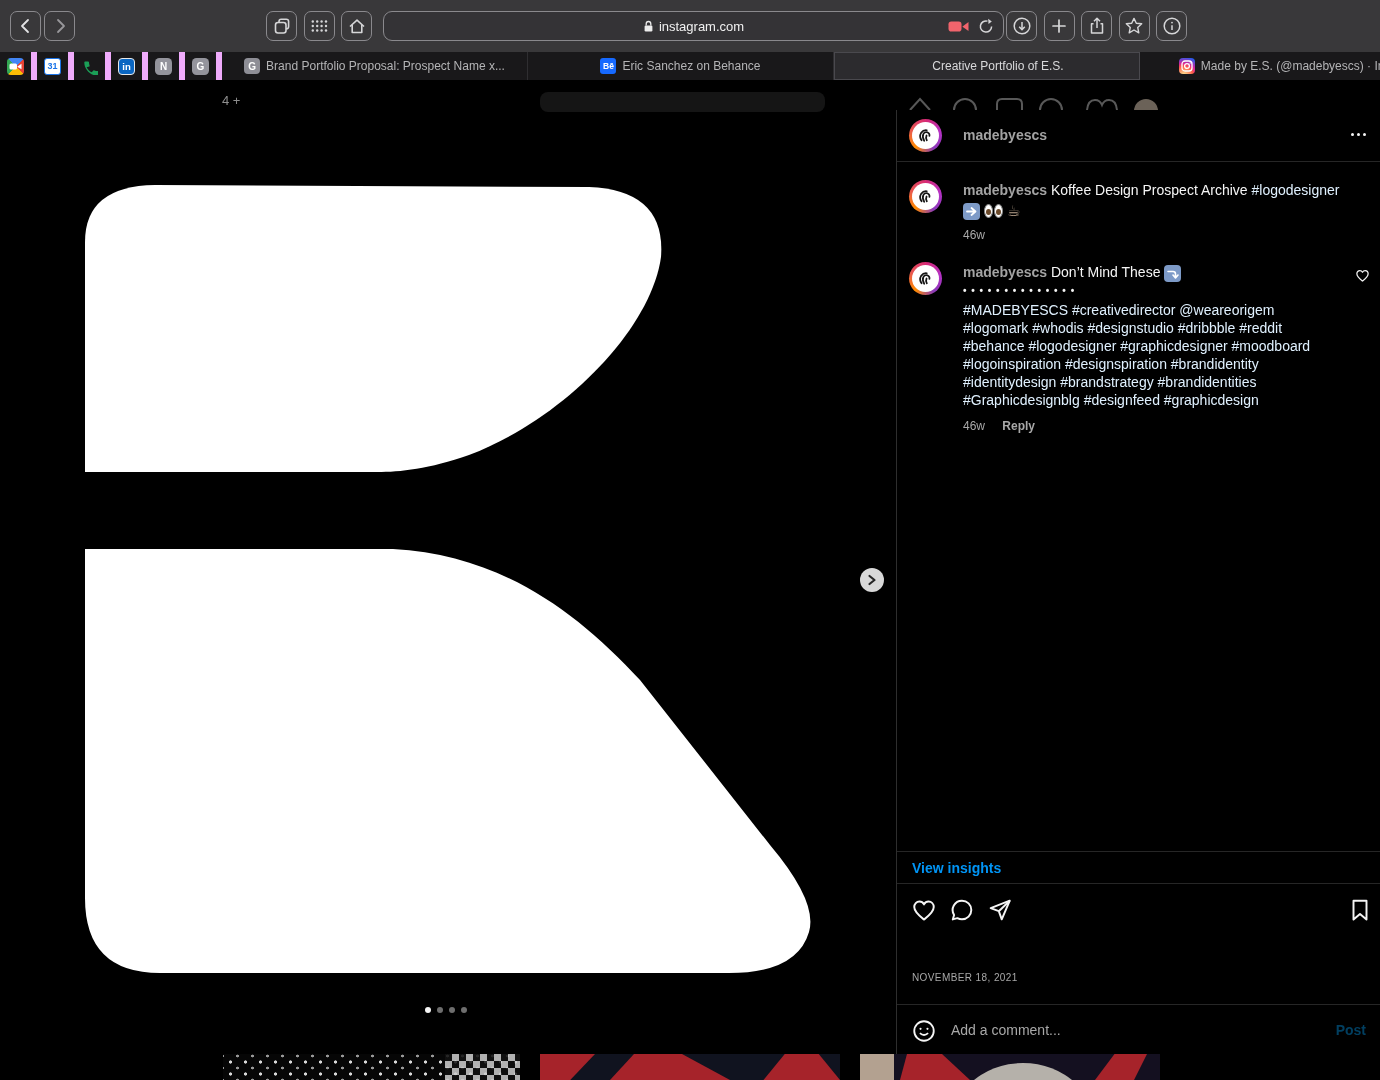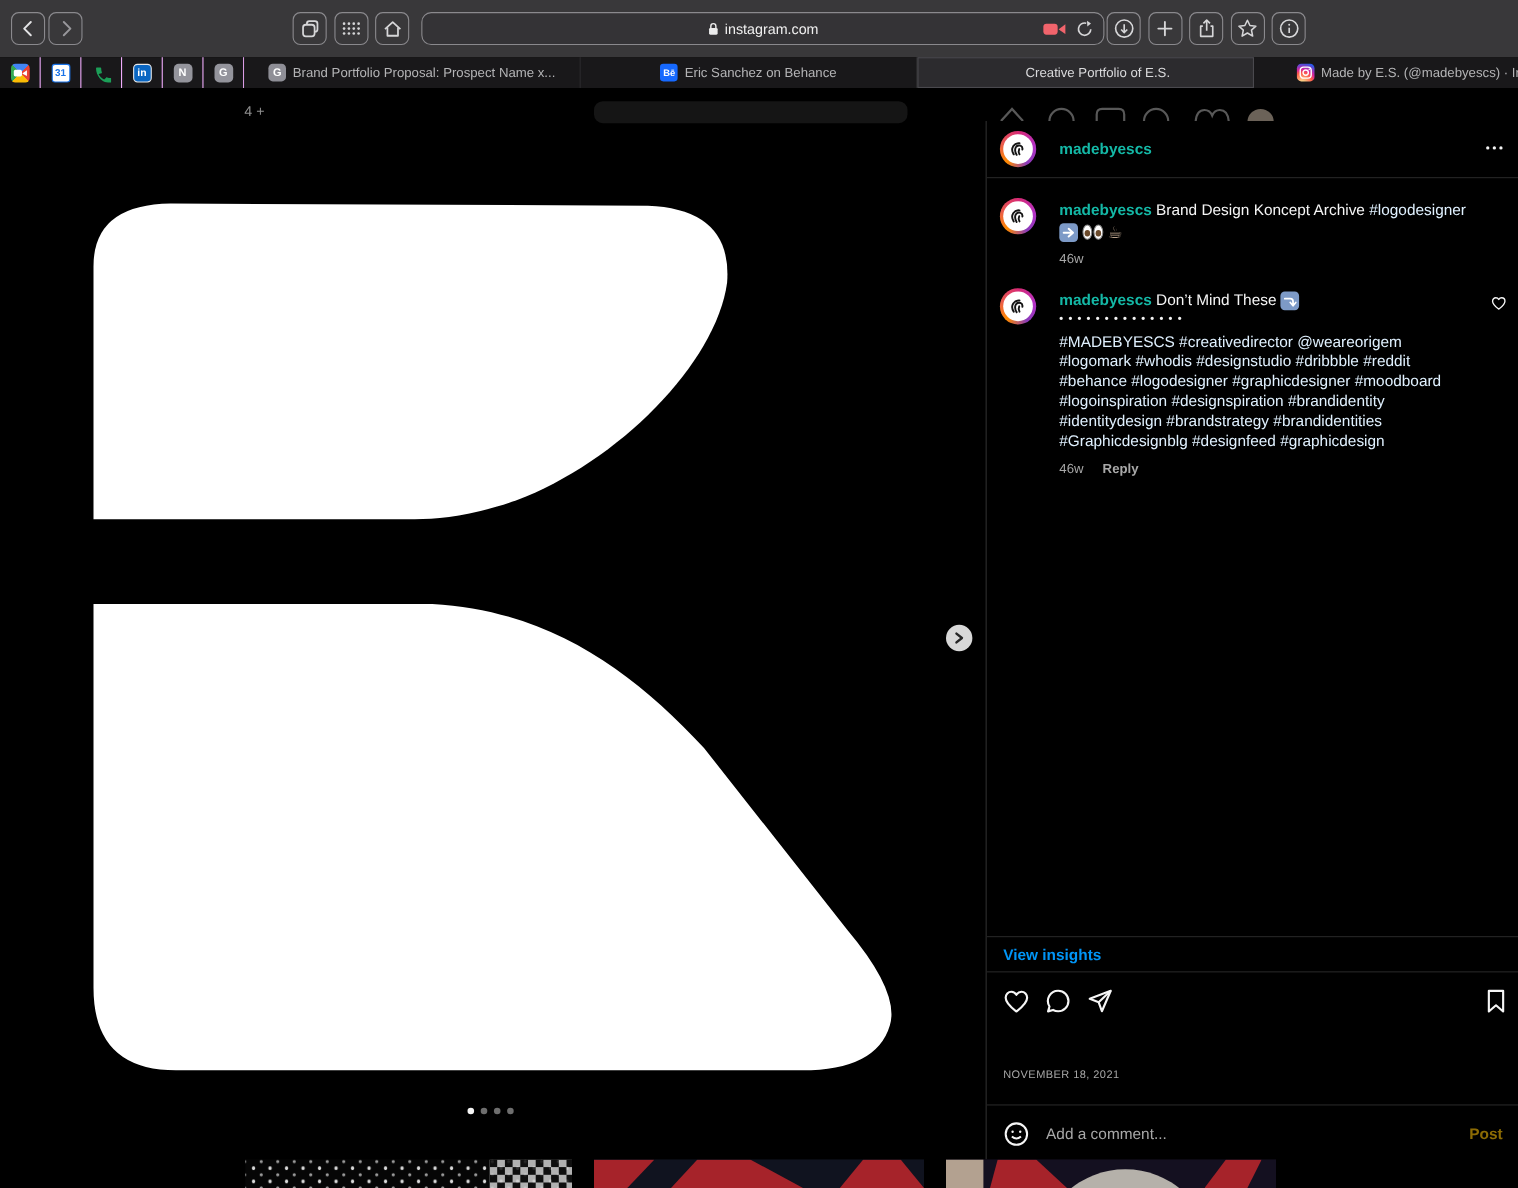--- a/index.html
+++ b/index.html
@@ -21,21 +21,21 @@
     position:absolute; left:383px; top:11px; width:621px; height:30px;
     border:1.5px solid #8a898d; border-radius:9px; background:#343336;
     display:flex; align-items:center; justify-content:center; color:#f0f0f0; font-size:13px;
   }
   .urlbar .lockwrap { display:flex; align-items:center; gap:5px; }
   .url-right { position:absolute; right:8px; top:0; height:100%; display:flex; align-items:center; gap:8px; }
 
   
   .tabbar { position:absolute; left:0; top:52px; width:1380px; height:28px; background:#19181a; display:flex; }
   .pin {
-    width:37px; height:28px; border-right:1px solid #f0abfc; display:flex;
+    width:37px; height:28px; border-right:6px solid #f0abfc; display:flex;
     align-items:center; justify-content:center; flex:0 0 auto;
   }
   .tab {
     width:306px; height:28px; border-right:1px solid #2f2e31; display:flex; flex:0 0 auto;
     align-items:center; justify-content:center; gap:6px; color:#b4b4b6; font-size:12px;
     overflow:hidden; white-space:nowrap; background:#19181a;
   }
   .tab.active { background:#2c2b2e; border:1px solid #4a494e; color:#d9d9db; }
   .tab .ttl { overflow:hidden; text-overflow:ellipsis; max-width:250px; }
   .fav { width:16px; height:16px; border-radius:4px; flex:0 0 auto; display:flex; align-items:center; justify-content:center; font-weight:bold; color:#fff; }
@@ -69,21 +69,21 @@
   }
 
   
   .panel { position:absolute; left:896px; top:30px; width:484px; height:944px; background:#000; border-left:1px solid #2e2e2e; color:#f5f5f5; }
   .divider { position:absolute; left:0; width:100%; border-top:1px solid #262626; }
   .avatar {
     border-radius:50%; background:conic-gradient(from 220deg,#ff8a00,#e95950,#d62976,#b531c5,#8a3ab9,#ff8a00);
     display:flex; align-items:center; justify-content:center;
   }
   .avatar .inner { background:#fff; border-radius:50%; display:flex; align-items:center; justify-content:center; }
-  .uname { font-weight:bold; font-size:14px; color:#14b8a6; }
+  .uname { font-weight:bold; font-size:14px; color:#a3a3a3; }
   .txt { font-size:14px; color:#f5f5f5; line-height:18px; }
   .sub { color:#a8a8a8; font-size:12px; }
   .tag { color:#e0f1ff; }
   .more-dots { position:absolute; right:14px; top:23px; display:flex; gap:3px; }
   .more-dots i { width:3px; height:3px; border-radius:50%; background:#f5f5f5; }
 
   .emoji-box { display:inline-flex; width:17px; height:17px; background:#7d9ac7; border-radius:4px; align-items:center; justify-content:center; vertical-align:-3px; }
   .eyes { display:inline-flex; gap:1px; vertical-align:-3px; }
   .eyes i { width:9px; height:14px; background:#fff; border-radius:50%; position:relative; border:0.5px solid #888; }
   .eyes i:after { content:""; position:absolute; left:1px; top:4px; width:5px; height:6px; border-radius:50%; background:#6b4a2b; }
@@ -91,21 +91,21 @@
 
   .insights { position:absolute; left:0; top:741px; width:100%; height:33px; border-top:1px solid #262626; border-bottom:1px solid #262626; display:flex; align-items:center; padding-left:15px; }
   .insights span { color:#0095f6; font-size:14px; font-weight:bold; }
   .act { position:absolute; top:787px; width:26px; height:26px; }
   .mini-av { position:absolute; width:19px; height:19px; border-radius:50%; border:2px solid #000; }
   .liked-row { position:absolute; left:0; top:831px; width:100%; height:22px; font-size:14px; }
   .date-row { position:absolute; left:15px; top:862px; font-size:10px; color:#a8a8a8; letter-spacing:.4px; }
   .addcomment { position:absolute; left:0; top:894px; width:100%; height:50px; border-top:1px solid #262626; }
   .addcomment input { position:absolute; left:54px; top:0; width:280px; height:50px; background:transparent; border:none; outline:none; color:#f5f5f5; font-size:14px; font-family:inherit; }
   .addcomment input::placeholder { color:#a8a8a8; }
-  .post-btn { position:absolute; right:14px; top:0; height:50px; display:flex; align-items:center; color:#eab308; opacity:.6; font-size:14px; font-weight:bold;text-align:center; }
+  .post-btn { position:absolute; right:14px; top:0; height:50px; display:flex; align-items:center; color:#0369a1; opacity:.6; font-size:14px; font-weight:bold;text-align:center; }
 
   
   .thumb { position:absolute; top:974px; height:26px; overflow:hidden; }
   .t1 { left:223px; width:297px; background:
         radial-gradient(circle, #d8d8d8 1.3px, transparent 1.9px),
         radial-gradient(circle, #9a9a9a 1.1px, transparent 1.7px), #060606;
         background-size:15px 12px, 15px 12px; background-position:0 2px, 7px 8px; }
   .t1 .checker { position:absolute; right:0; top:0; width:75px; height:26px;
         background:repeating-conic-gradient(#cfcfcf 0 25%, #111 0 50%); background-size:14px 14px; opacity:.85; }
   .t2 { left:540px; width:300px; background:#10131f; }
@@ -329,21 +329,21 @@
           <svg width="21" height="21" viewBox="0 0 24 24" fill="none" stroke="#141414" stroke-width="2" stroke-linecap="round">
             <path d="M7.5,17.5 Q4.5,13 7,9 Q9.5,5.5 13.5,6"></path>
             <path d="M10.5,18 Q8,14 9.5,10.5 Q11,7.5 14.5,8.5 Q17,9.5 16.5,12.5"></path>
             <path d="M13.5,17.5 Q12,14.5 13.2,12"></path>
           </svg>
         </span>
       </div>
       <div class="abs txt" style="left:66px; top:71px; width:392px">
         <div>
           <span class="uname">madebyescs</span>
-          <span>Brand Design Koncept Archive</span>
+          <span>Koffee Design Prospect Archive</span>
           <span class="tag">#logodesigner</span>
         </div>
         <div style="margin-top:3px; display:flex; align-items:center; gap:4px">
           <span class="emoji-box">
             <svg width="13" height="13">
                 <path d="M2,6.5 H10 M6.5,3 L10.5,6.5 L6.5,10" fill="none" stroke="#fff" stroke-width="1.8" stroke-linecap="round" stroke-linejoin="round"></path>
               </svg>
           </span>
           <span class="eyes">
               <i></i>

